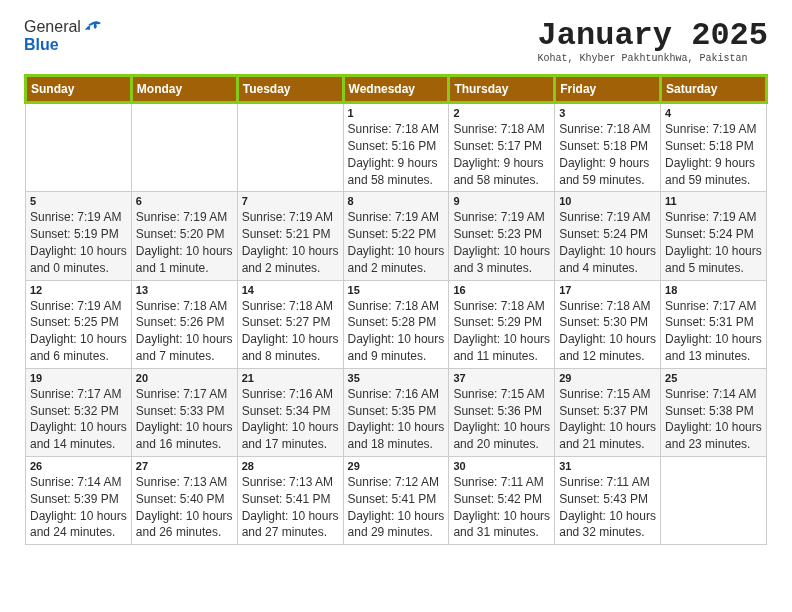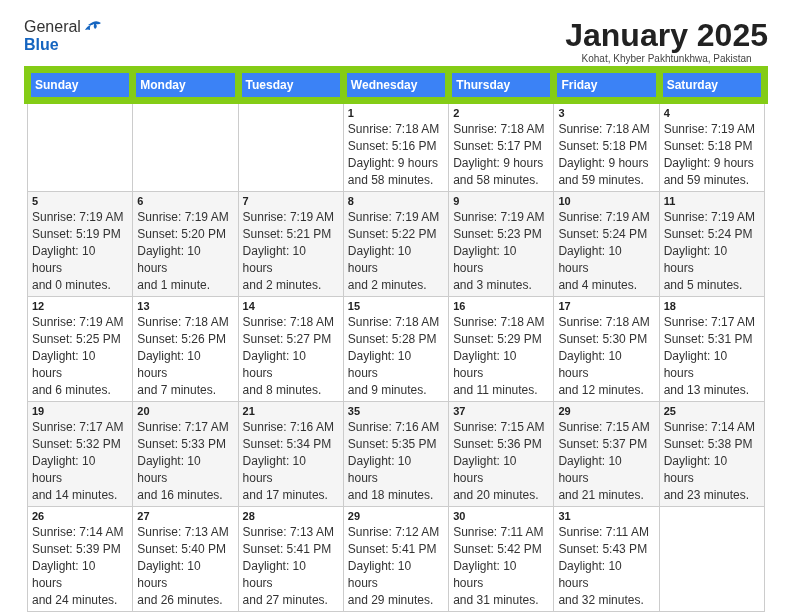--- a/index.html
+++ b/index.html
@@ -12,64 +12,65 @@
     }
     .page {
       width: 792px;
       height: 612px;
       padding: 18px 24px 12px 24px;
     }
     .header {
       display: flex;
       align-items: flex-start;
       justify-content: space-between;
-      margin-bottom: 2px;
+      margin-bottom: 10px;
     }
     .logo {
       display: flex;
       flex-direction: column;
       align-items: flex-start;
     }
     .logo-general { color: #333; }
     .logo-blue { color: #1565c0; }
     .logo-icon {
       width: 20px;
       height: 14px;
       margin-left: 2px;
     }
     .logo-top-row {
       display: flex;
       align-items: center;
     }
     .title-block {
-      text-align: center;
+      text-align: left;
+      font-family: Liberation Mono, monospace;
     }
     .calendar-title {
       font-size: 32px;
       font-weight: bold;
       color: #222;
       line-height: 1.1;
     }
     .calendar-subtitle {
       font-size: 10px;
       color: #444;
     }
     .calendar {
       width: 100%;
       border-collapse: collapse;
       table-layout: fixed;
     }
     .calendar thead tr th {
-      background: #3b82f6;
+      background: #a16207;
       color: #fff;
       font-size: 12px;
       font-weight: bold;
       padding: 5px 4px;
       text-align: left;
-      border: 7px solid #84cc16;
+      border: 3px solid #84cc16;
     }
     .calendar tbody tr td {
       vertical-align: top;
       border: 1px solid #ccc;
       padding: 3px 4px;
       font-size: 9.5px;
       color: #333;
       height: 78px;
       background: #fff;
     }

